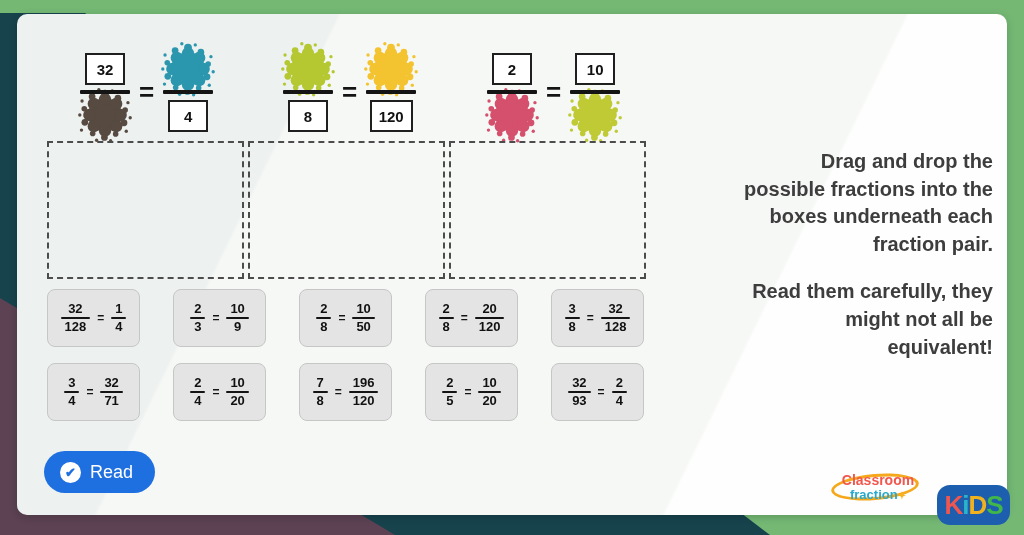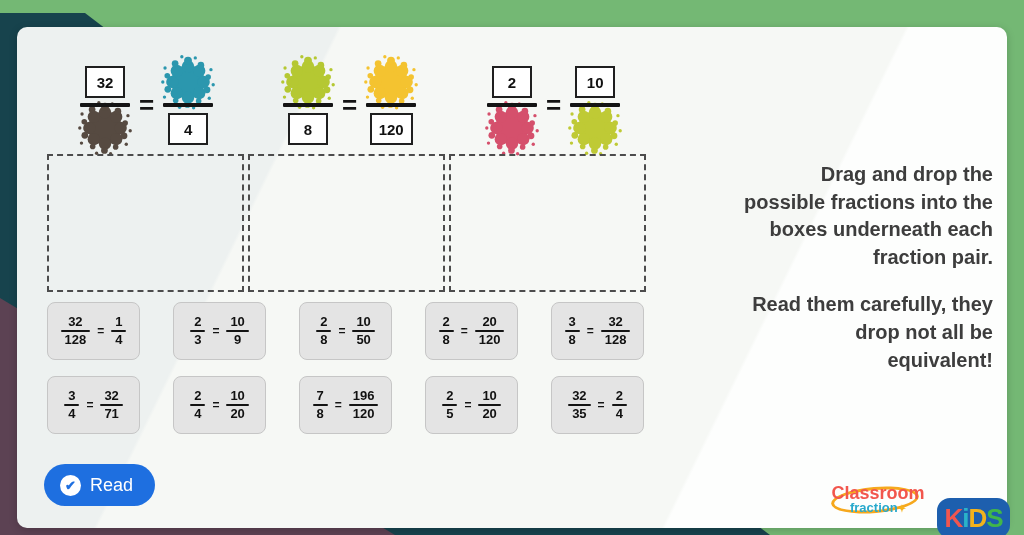--- a/index.html
+++ b/index.html
@@ -8,21 +8,21 @@
     background:#74b874;
     font-family:"Liberation Sans", sans-serif;
   }
   
   .bg-teal{position:absolute;inset:0;background:#17434d;
     clip-path:polygon(0 13px,85px 13px,770px 535px,385px 535px,0 305px);}
   .bg-maroon{position:absolute;inset:0;background:#5c4253;
     clip-path:polygon(0 298px,395px 535px,0 535px);}
   
   .panel{
-    position:absolute;left:17px;top:27px;width:990px;height:501px;
+    position:absolute;left:17px;top:14px;width:990px;height:501px;
     border-radius:10px;
     background-image:
       linear-gradient(116deg,#edf1f0 0%,#edf1f0 26%,rgba(255,255,255,0) 26.3%),
       linear-gradient(116deg,rgba(255,255,255,0) 0%,rgba(255,255,255,0) 72%,#fdfefd 72.3%);
     background-color:#f6f8f5;
     box-shadow:0 2px 8px rgba(0,0,0,.18);
   }
   
   .pair{position:absolute;top:31px;display:flex;align-items:center;}
   .pair-1{left:60px;}
@@ -71,21 +71,21 @@
     background:#1e6fe0;color:#fff;display:flex;align-items:center;gap:9px;
     padding:0 22px 0 16px;font-size:18px;font-family:"Liberation Sans",sans-serif;cursor:pointer;
   }
   .check-icon{width:21px;height:21px;background:#fff;border-radius:50%;
     color:#1e6fe0;display:flex;align-items:center;justify-content:center;
     font-size:13px;font-weight:900;line-height:1;}
   
   .cs-logo{position:absolute;left:814px;top:459px;width:94px;height:40px;text-align:center;}
   .cs-ellipse{position:absolute;left:0;top:1px;width:88px;height:26px;border:3px solid #f6a81d;
     border-radius:50%;transform:rotate(-5deg);box-sizing:border-box;}
-  .cs-line1{position:relative;color:#f2564d;font-size:18px;font-weight:800;line-height:15px;}
+  .cs-line1{position:relative;color:#f2564d;font-size:14px;font-weight:800;line-height:15px;}
   .cs-line2{position:relative;color:#28a9cc;font-size:13px;font-weight:800;line-height:13px;}
   .cs-star{color:#f6b31d;font-size:10px;}
   .kids-logo{position:absolute;left:920px;top:471px;width:73px;height:40px;background:#1d5fae;
     border-radius:13px;display:flex;align-items:center;justify-content:center;letter-spacing:-1px;}
   .kids-logo span{font-size:26px;font-weight:900;line-height:1;}
   .k-k{color:#f0564f;} .k-i{color:#2ab3c9;} .k-d{color:#f2b21d;} .k-s{color:#41b649;}
 </style>
 </head>
 <body>
 
@@ -337,39 +337,39 @@
           <span class="mnum">10</span>
           <span class="bar2"></span>
           <span class="mden">20</span>
         </span>
     </div>
 
     <div class="card">
       <span class="mini-frac">
           <span class="mnum">32</span>
           <span class="bar2"></span>
-          <span class="mden">35</span>
+          <span class="mden">93</span>
         </span>
       <span class="eq-sm">=</span>
       <span class="mini-frac">
           <span class="mnum">2</span>
           <span class="bar2"></span>
           <span class="mden">4</span>
         </span>
     </div>
 
   </div>
 
   <div class="instructions">
     <p>Drag and drop the
 possible fractions into the
 boxes underneath each
 fraction pair.</p>
     <p>Read them carefully, they
-drop not all be
+might not all be
 equivalent!</p>
   </div>
 
   <button class="check-btn">
     <span class="check-icon">✔</span>
     <span>Read</span>
   </button>
 
   <div class="cs-logo">
     <span class="cs-ellipse"></span>

